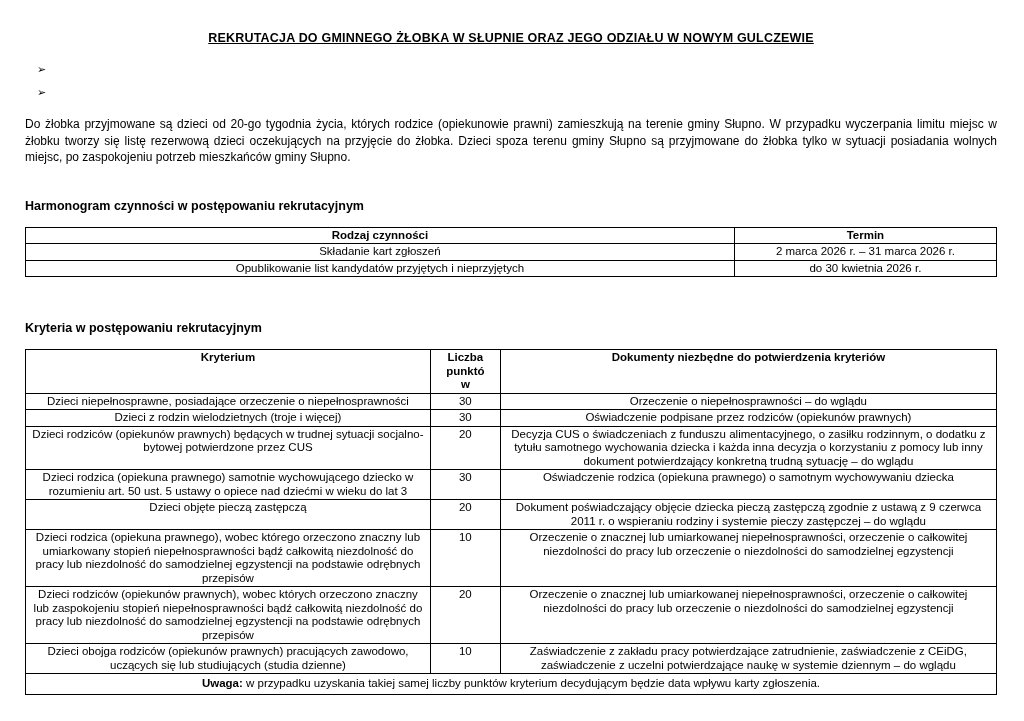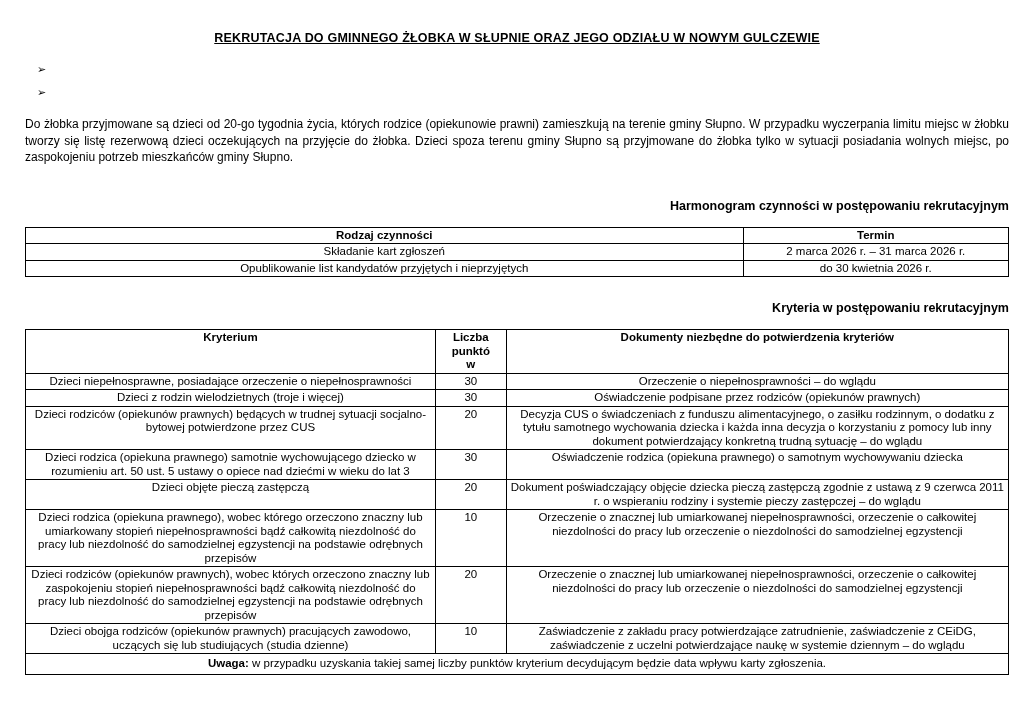--- a/index.html
+++ b/index.html
@@ -7,21 +7,21 @@
   body {
     width: 1024px;
     height: 721px;
     font-family: "Liberation Sans", "DejaVu Sans", sans-serif;
     color: #000000;
     overflow: hidden;
   }
   .page {
     width: 1024px;
     height: 721px;
-    padding: 31px 15px 0 25px;
+    padding: 31px 27px 0 25px;
   }
   .title {
     font-size: 12.5px;
     font-weight: bold;
     text-align: center;
     text-decoration: underline;
     letter-spacing: 0.2px;
     margin-bottom: 16px;
   }
   .bullets {
@@ -42,38 +42,38 @@
   }
   .intro {
     font-size: 12px;
     line-height: 16.5px;
     text-align: justify;
     margin-bottom: 33px;
   }
   .section-heading {
     font-size: 12.5px;
     font-weight: bold;
-    text-align: right;
+    text-align: left;
     margin-bottom: 14px;
   }
   table {
     width: 100%;
     border-collapse: collapse;
     table-layout: fixed;
   }
   th, td {
     border: 1px solid #000000;
     font-size: 11.5px;
     line-height: 13.5px;
     text-align: center;
     vertical-align: top;
     padding: 1px 4px;
   }
   th { font-weight: bold; }
-  .schedule-table { margin-bottom: 24px; }
+  .schedule-table { margin-bottom: 44px; }
   .schedule-table .col-activity { width: 73%; }
   .schedule-table .col-term     { width: 27%; }
   .criteria-table .col-criterion { width: 41.7%; }
   .criteria-table .col-points    { width: 7.2%; }
   .criteria-table .col-docs      { width: 51.1%; }
   .criteria-table th { white-space: pre-line; }
   .criteria-table .note-cell { padding: 3px 4px; }
   b { font-weight: bold; }
 </style>
 </head>

